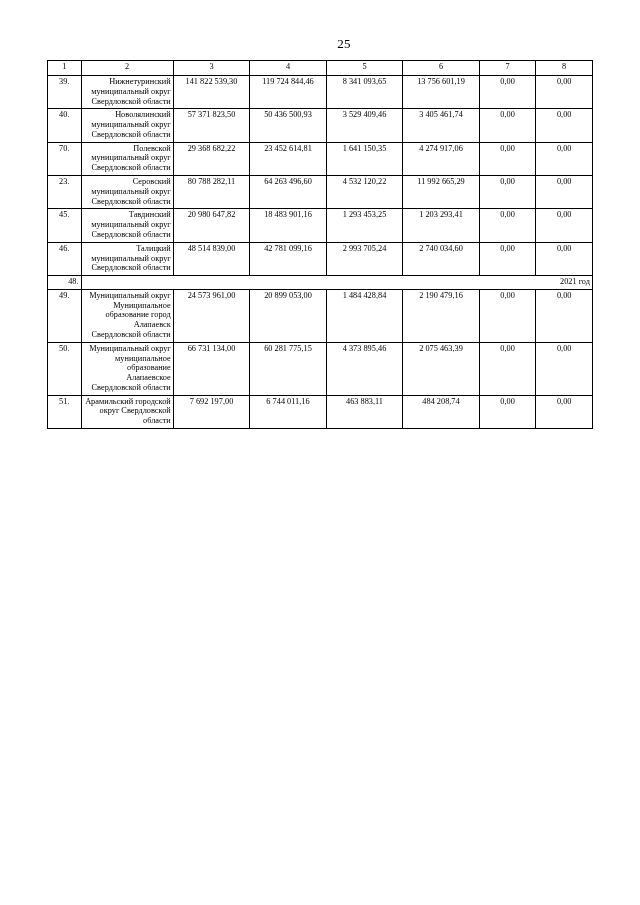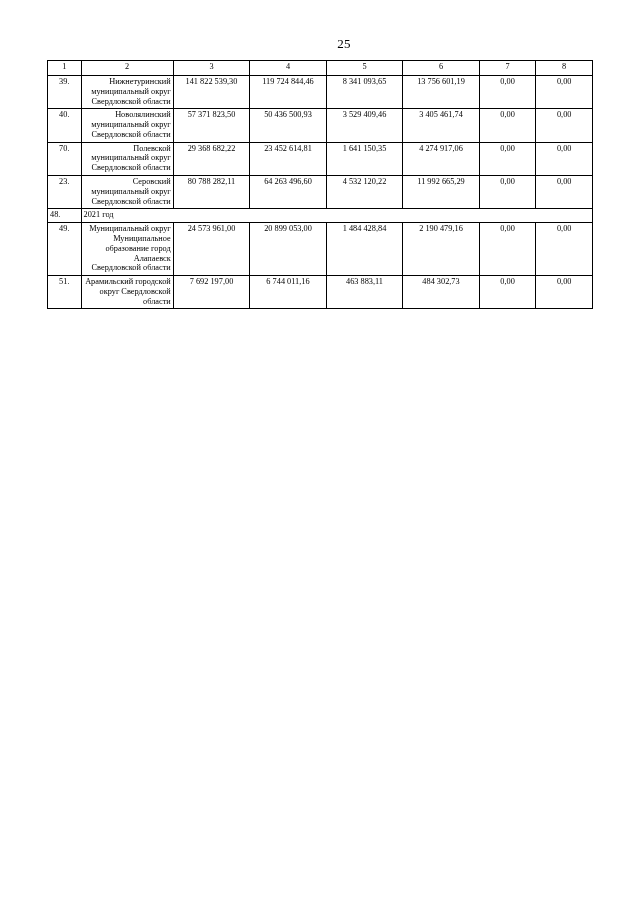--- a/index.html
+++ b/index.html
@@ -55,26 +55,26 @@
   .c-name { width: 88px; }
   .c-v1 { width: 73px; }
   .c-v2 { width: 73px; }
   .c-v3 { width: 73px; }
   .c-v4 { width: 73px; }
   .c-v5 { width: 54px; text-align: center; }
   .c-v6 { width: 54px; text-align: center; }
   td.val { text-align: center; }
   td.name { text-align: right; }
   .year-row td {
-    text-align: left;
+    text-align: right;
     font-size: 8.5px;
     padding-top: 1px;
     padding-bottom: 2px;
   }
-  .year-row td.c-num { text-align: left; margin-top: 42px; }
+  .year-row td.c-num { text-align: right; margin-top: 42px; }
 </style>
 </head>
 <body>
 
 <div class="page">
 
   <div class="page-number">25</div>
 
   <table class="doc-table">
     <colgroup>
@@ -138,46 +138,76 @@
         <td class="name">Серовский муниципальный округ Свердловской области</td>
         <td class="val">80 788 282,11</td>
         <td class="val">64 263 496,60</td>
         <td class="val">4 532 120,22</td>
         <td class="val">11 992 665,29</td>
         <td class="val">0,00</td>
         <td class="val">0,00</td>
       </tr>
 
 
-
+      <tr>
+        <td class="c-num">45.</td>
+        <td class="name">Тавдинский муниципальный округ Свердловской области</td>
+        <td class="val">20 980 647,82</td>
+        <td class="val">18 483 901,16</td>
+        <td class="val">1 293 453,25</td>
+        <td class="val">1 203 293,41</td>
+        <td class="val">0,00</td>
+        <td class="val">0,00</td>
+      </tr>
+
+      <tr>
+        <td class="c-num">46.</td>
+        <td class="name">Талицкий муниципальный округ Свердловской области</td>
+        <td class="val">48 514 839,00</td>
+        <td class="val">42 781 099,16</td>
+        <td class="val">2 993 705,24</td>
+        <td class="val">2 740 034,60</td>
+        <td class="val">0,00</td>
+        <td class="val">0,00</td>
+      </tr>
 
 
       <tr class="year-row">
         <td class="c-num">48.</td>
         <td colspan="7">2021 год</td>
       </tr>
 
       <tr>
         <td class="c-num">49.</td>
         <td class="name">Муниципальный округ Муниципальное образование город Алапаевск Свердловской области</td>
         <td class="val">24 573 961,00</td>
         <td class="val">20 899 053,00</td>
         <td class="val">1 484 428,84</td>
         <td class="val">2 190 479,16</td>
         <td class="val">0,00</td>
         <td class="val">0,00</td>
       </tr>
 
+      <tr>
+        <td class="c-num">50.</td>
+        <td class="name">Муниципальный округ муниципальное образование Алапаевское Свердловской области</td>
+        <td class="val">66 731 134,00</td>
+        <td class="val">60 281 775,15</td>
+        <td class="val">4 373 895,46</td>
+        <td class="val">2 075 463,39</td>
+        <td class="val">0,00</td>
+        <td class="val">0,00</td>
+      </tr>
 
       <tr>
         <td class="c-num">51.</td>
         <td class="name">Арамильский городской округ Свердловской области</td>
         <td class="val">7 692 197,00</td>
         <td class="val">6 744 011,16</td>
         <td class="val">463 883,11</td>
-        <td class="val">484 302,73</td>
+        <td class="val">484 208,74</td>
         <td class="val">0,00</td>
         <td class="val">0,00</td>
       </tr>
     </tbody>
   </table>
 
 </div>
 
 </body></html>

